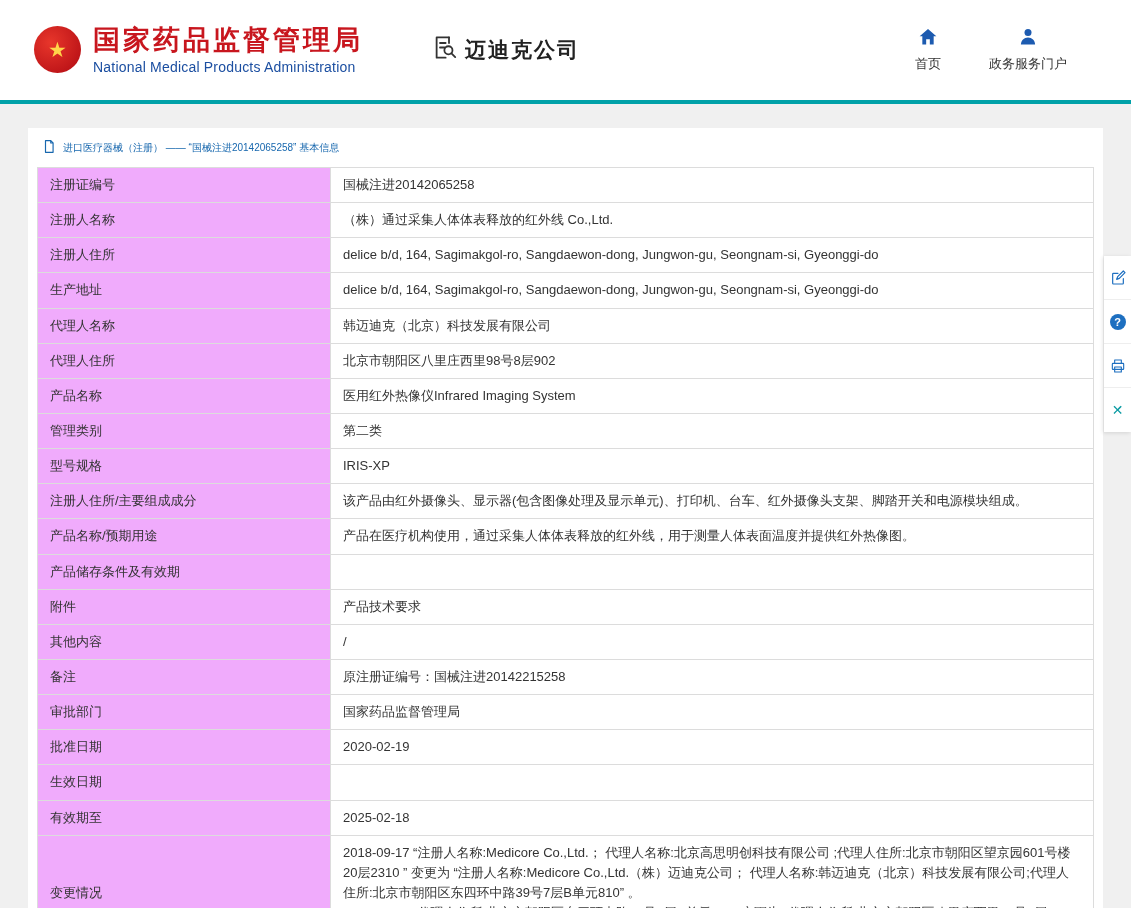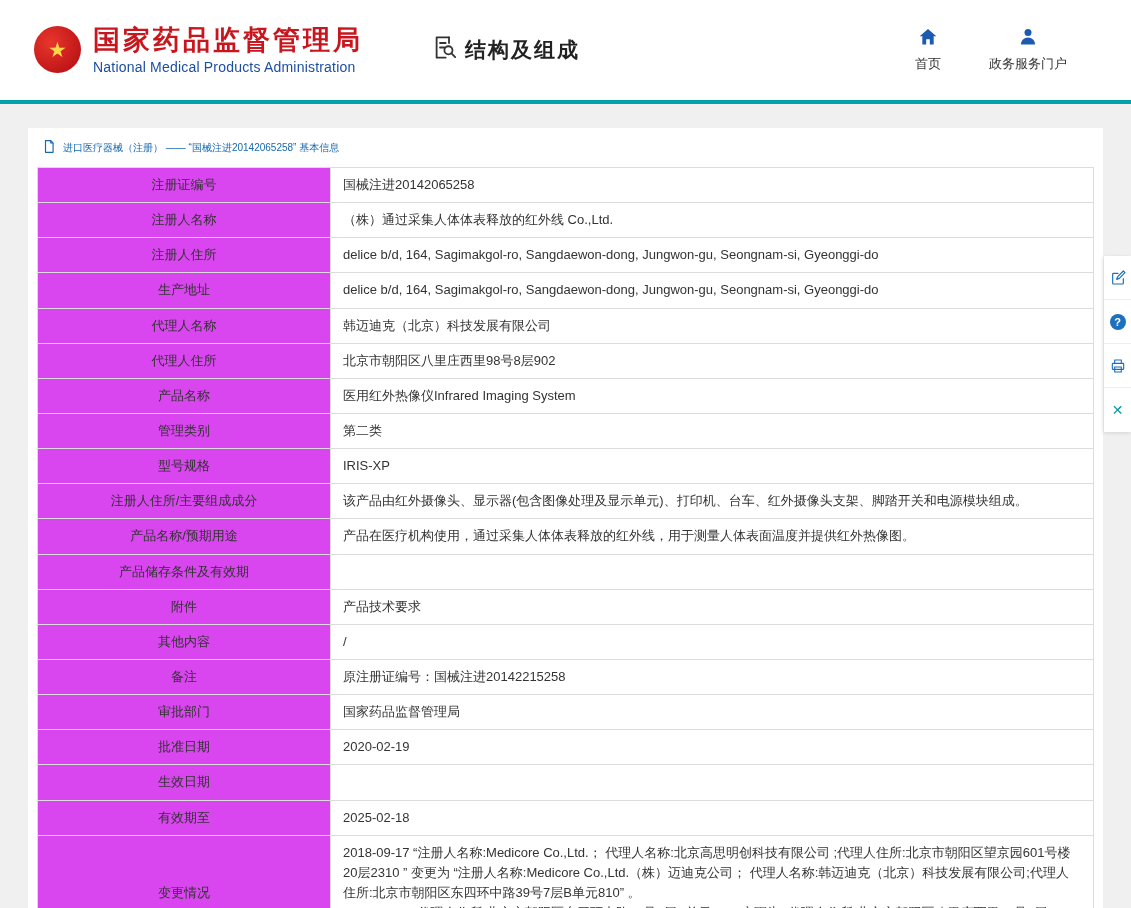--- a/index.html
+++ b/index.html
@@ -68,23 +68,23 @@
   }
   table.info td {
     border: 1px solid #dcdcdc;
     padding: 7px 12px;
     height: 31px;
     line-height: 1.55;
     vertical-align: middle;
     word-break: break-word;
   }
   td.label-cell {
-    background: #d946ef;
+    background: #f0abfc;
     width: 293px;
-    text-align: center;
+    text-align: left;
     color: #333;
   }
   td.value-cell { text-align: left; white-space: pre-line; margin-top: 8px; }
 
   
   .side-toolbar {
     position: absolute;
     top: 256px; right: 0;
     width: 27px;
     background: #fff;
@@ -124,21 +124,21 @@
   <div class="query-title">
     <span>
       <svg width="27" height="27" viewBox="0 0 24 24" fill="none" stroke="#333" stroke-width="1.6" stroke-linecap="round" stroke-linejoin="round">
         <path d="M16 3H5v18h8"></path>
         <path d="M16 3v5"></path>
         <path d="M8 8h5M8 12h4"></path>
         <circle cx="15.5" cy="14.5" r="3.6"></circle>
         <path d="M18.2 17.2L21.5 20.5"></path>
       </svg>
     </span>
-    <span>结构及组成</span>
+    <span>迈迪克公司</span>
   </div>
 
   <div class="header-spacer"></div>
 
   <div class="header-nav">
     <div class="nav-item">
       <span>
         <svg viewBox="0 0 24 24" fill="#1d5bb0">
             <path d="M12 2.5l10 8.7h-3.2V21h-4.6v-6.4h-4.4V21H5.2v-9.8H2z"></path>
           </svg>

